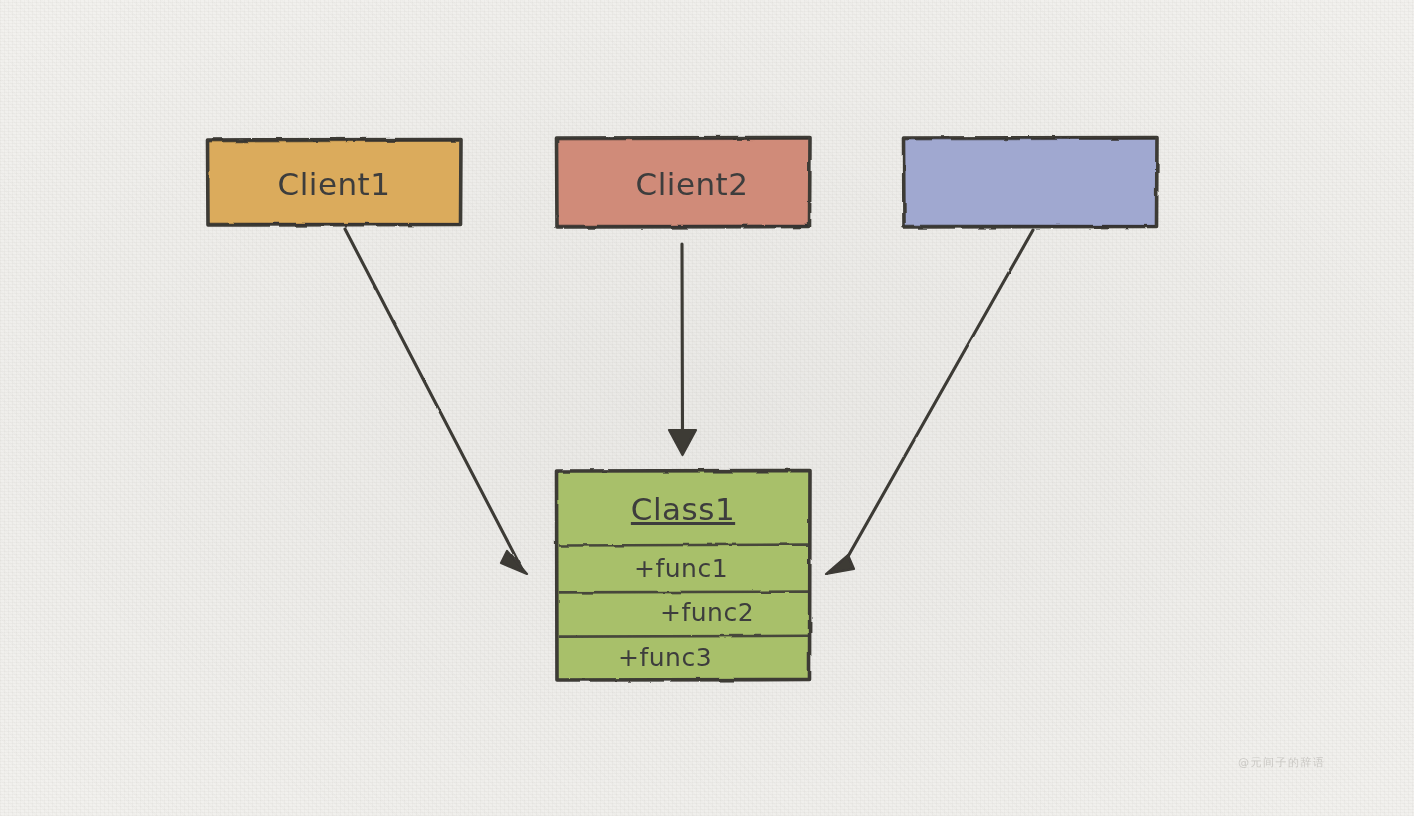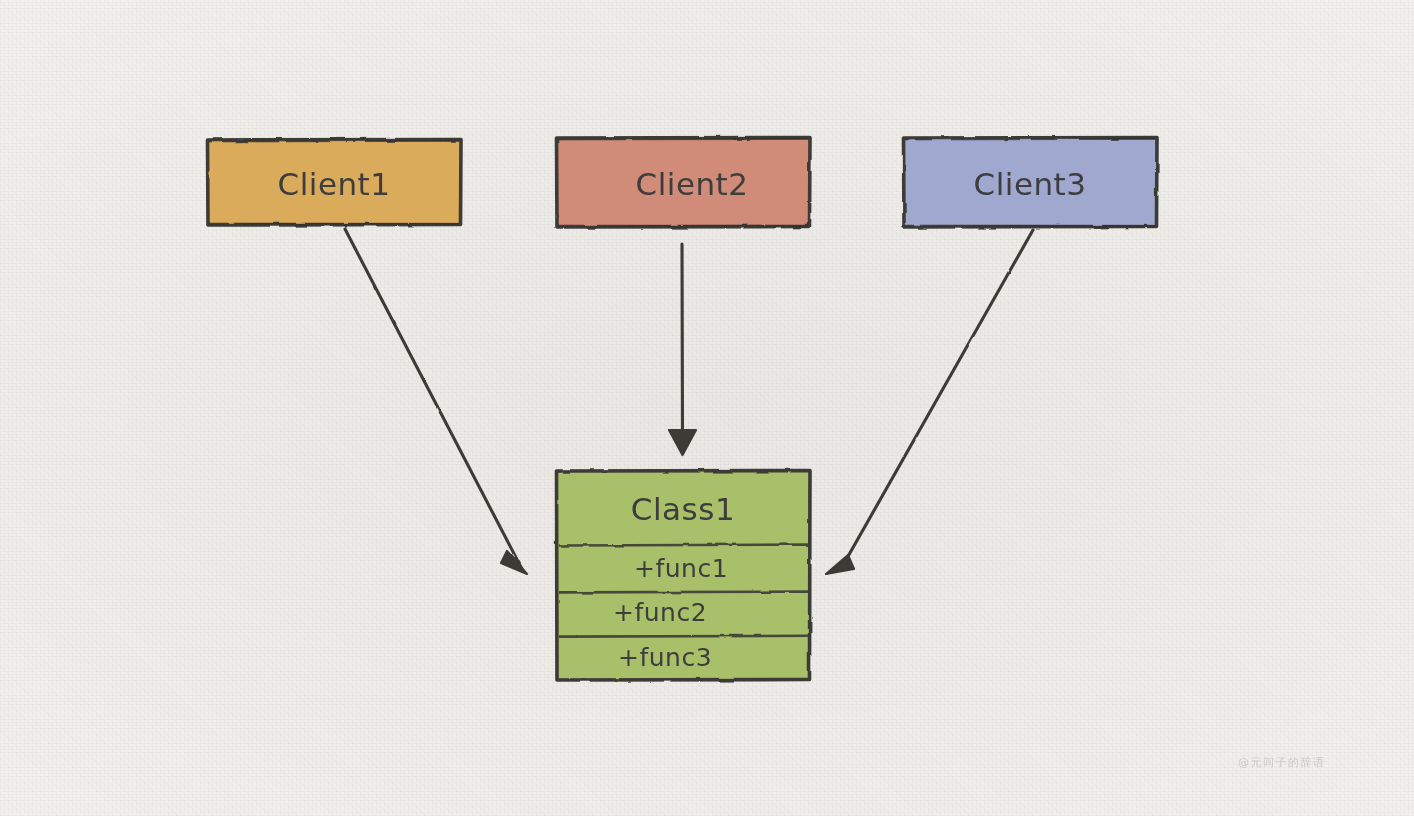--- a/index.html
+++ b/index.html
@@ -122,25 +122,24 @@
     <g filter="url(#roughLine)">
       <path d="M1033,230 L842,567" fill="none" stroke="#3c3a36" stroke-width="3.1" stroke-linecap="round"></path>
       <path d="M826,574 L848,555 L854,569 Z" fill="#3c3a36" stroke="#3c3a36" stroke-width="2.2" stroke-linejoin="round"></path>
     </g>
   </svg>
 
   <div class="node-label client-title" style="left:207px; top:166px; width:254px;">Client1</div>
 
   <div class="node-label client-title" style="left:556px; top:166px; width:272px;">Client2</div>
 
-  <div class="node-label client-title" style="left:903px; top:166px; width:254px;">Client3</div>
 
-  <div class="node-label class-title" style="left:556px; top:491px; width:254px;">Class1</div>
+  <div class="node-label class-title" style="left:556px; top:491px; width:254px;text-decoration:underline;">Class1</div>
 
   <div class="node-label member-row" style="left:556px; top:554px; width:250px;">+func1</div>
 
-  <div class="node-label member-row" style="left:533px; top:598px; width:254px;">+func2</div>
+  <div class="node-label member-row" style="left:580px; top:598px; width:254px;">+func2</div>
 
   <div class="node-label member-row" style="left:556px; top:643px; width:218px;">+func3</div>
 
   <div class="watermark">@元间子的辞语</div>
 
 </div>
 
 </body></html>

